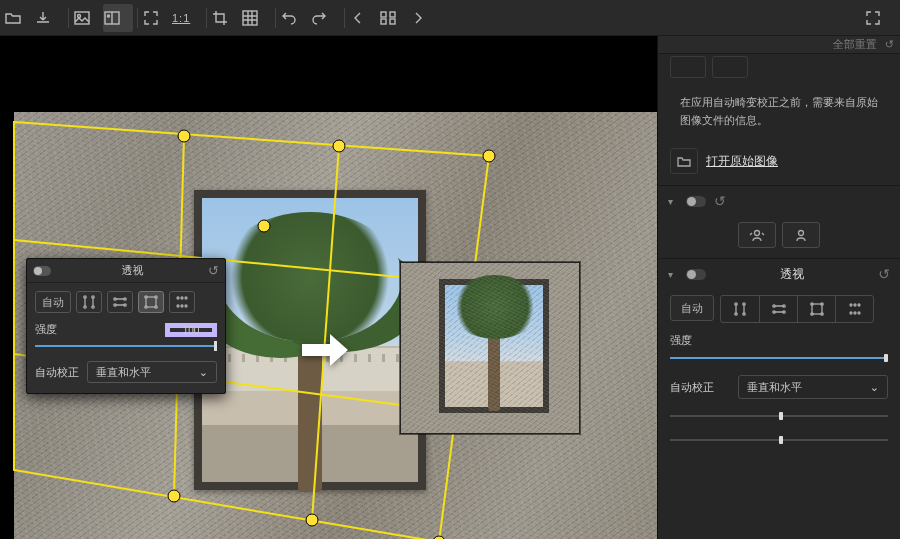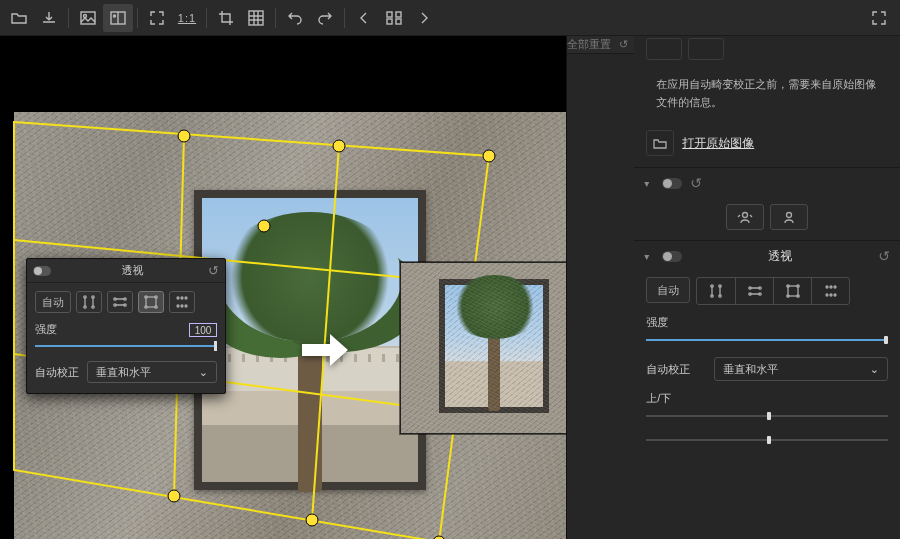--- a/index.html
+++ b/index.html
@@ -7,21 +7,21 @@
 .root { display:flex; flex-direction:column; width:100%; height:100%; }
 
 
 .menubar { display:flex; align-items:center; height:22px; background:#262626; padding:0 6px; gap:18px; font-size:12px; color:#ddd; border-bottom:1px solid #1a1a1a; }
 .menubar span { cursor:default; }
 
 
 .toolbar { display:flex; align-items:center; height:36px; background:#2a2a2a; border-bottom:1px solid #1b1b1b; padding:0 4px; position:relative; }
 .tool-group { display:flex; align-items:center; height:100%; }
 .tool-sep { width:1px; height:20px; background:#444; margin:0 4px; }
-.tool-btn { width:30px; height:28px; display:flex; align-items:center; justify-content:center; color:#bbb; border-radius:2px;text-decoration:underline; }
+.tool-btn { width:30px; height:28px; display:flex; align-items:center; justify-content:flex-start; color:#bbb; border-radius:2px;text-decoration:underline; }
 .tool-btn.active { background:#404040; }
 .toolbar svg { stroke:#bbb; fill:none; stroke-width:1.4; }
 .t-icon { width:18px; height:18px; }
 .onebyone { font-size:11px; color:#bbb; letter-spacing:1px; }
 .fullscreen-toggle { position:absolute; right:6px; display:flex; }
 
 
 .main { flex:1; display:flex; overflow:hidden; }
 
 
@@ -89,26 +89,26 @@
 .mode-btn{height:22px;display:flex;align-items:center;justify-content:center;border:1px solid #555;border-radius:3px;color:#bbb;font-size:11px;background:#2e2e2e;}
 .mode-auto{width:36px;}
 .mode-ico{width:26px;}
 .mode-ico.active{background:#4a4a4a;border-color:#777;}
 .popup .slider-row{padding:4px 8px;}
 .popup .slabel{font-size:11px;margin-bottom:2px;display:flex;justify-content:space-between;}
 .slider-track{position:relative;height:14px;}
 .slider-track::before{content:"";position:absolute;left:0;right:0;top:6px;height:2px;background:#555;}
 .slider-fill{position:absolute;left:0;top:6px;height:2px;background:#5aa0d8;}
 .slider-thumb{position:absolute;top:2px;width:3px;height:10px;background:#ddd;}
-.value-box{position:absolute;right:0;top:-16px;width:28px;height:14px;border:1px solid #c4b5fd;font-size:10px;display:flex;align-items:center;justify-content:center;background:#2e2e2e;}
+.value-box{position:absolute;right:0;top:-16px;width:52px;height:14px;border:5px solid #c4b5fd;font-size:10px;display:flex;align-items:center;justify-content:center;background:#2e2e2e;}
 .popup-select{margin:4px 8px;display:flex;align-items:center;gap:8px;}
 .popup-select .sel{flex:1;height:22px;border:1px solid #555;border-radius:3px;display:flex;align-items:center;justify-content:space-between;padding:0 8px;font-size:11px;}
 
 
-.panel { width:334px; background:#262626; border-left:1px solid #111; display:flex; overflow:hidden; color:#ccc; }
+.panel { width:243px; background:#262626; border-left:1px solid #111; display:flex; flex-direction:column; overflow:hidden; color:#ccc; }
 .panel-scroller{flex:1;overflow-y:auto;}
 .panel-scroller::-webkit-scrollbar{width:10px;}
 .panel-scroller::-webkit-scrollbar-thumb{background:#444;border-radius:5px;}
 .panel-scroller::-webkit-scrollbar-track{background:#1e1e1e;}
 .panel-topbar{height:18px;background:#2a2a2a;display:flex;justify-content:flex-end;align-items:center;padding-right:6px;gap:8px;border-bottom:1px solid #1a1a1a;color:#7a7a7a;font-size:11px;}
 .info-box{margin:8px 12px 0;padding:8px 10px 10px;font-size:11px;line-height:1.6;color:#bbb;}
 .boxed{border:1px solid #3a3a3a;border-radius:3px;height:26px;display:inline-flex;align-items:center;justify-content:center;}
 .open-orig{display:flex;align-items:center;gap:8px;margin:8px 12px 10px;height:28px;}
 .open-orig .txt{text-decoration:underline;color:#ddd;}
 .section{border-top:1px solid #1a1a1a;}
@@ -462,24 +462,20 @@
 
             <div class="sel-row">
               <span class="lab">自动校正</span>
               <div class="psel">
                 <span>垂直和水平</span>
                 <span>⌄</span>
               </div>
             </div>
 
             <div class="param">
-              <div class="param-head">
-                  <span>上/下</span>
-                  <span class="val"></span>
-                </div>
               <div class="ptrack">
                   <div class="pthumb" style="left:50%"></div>
                 </div>
             </div>
             <div class="param">
               <div class="ptrack">
                   <div class="pthumb" style="left:50%"></div>
                 </div>
             </div>
           </div>

